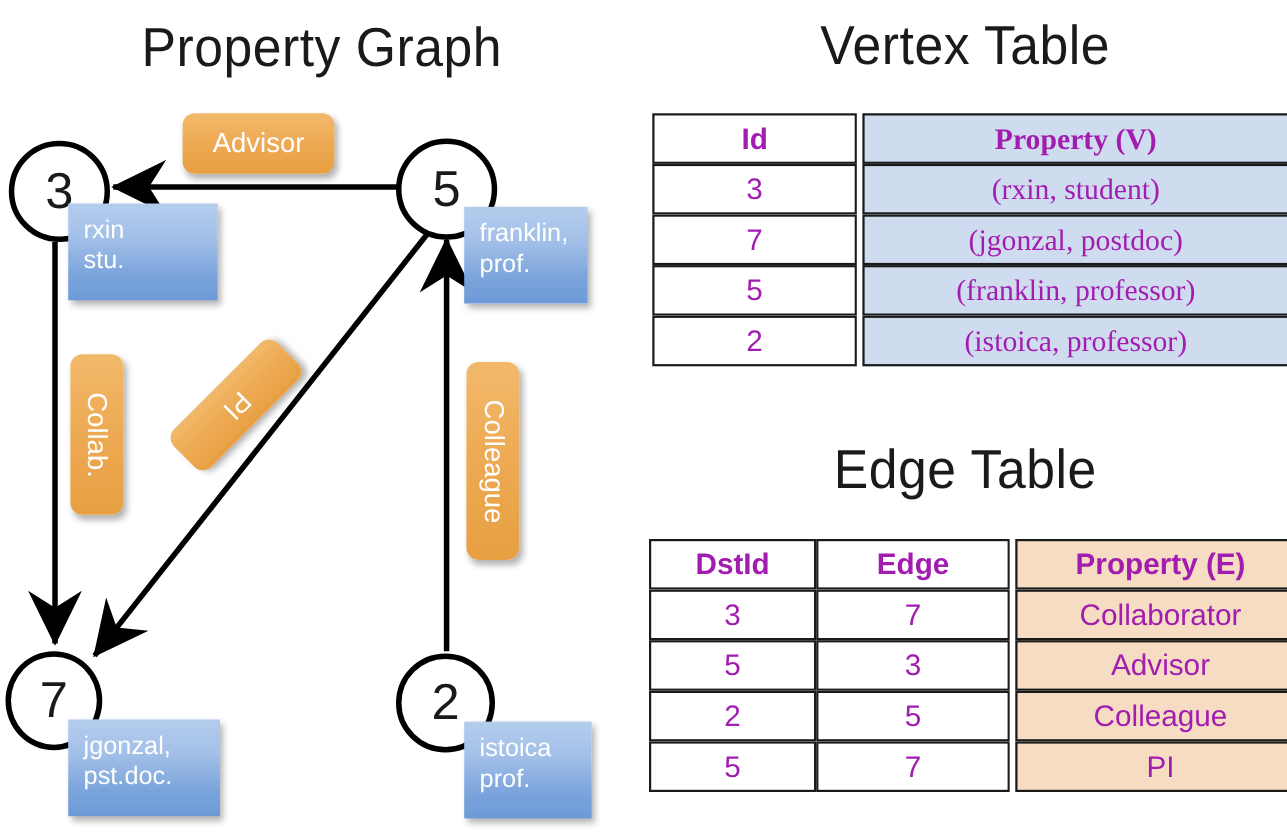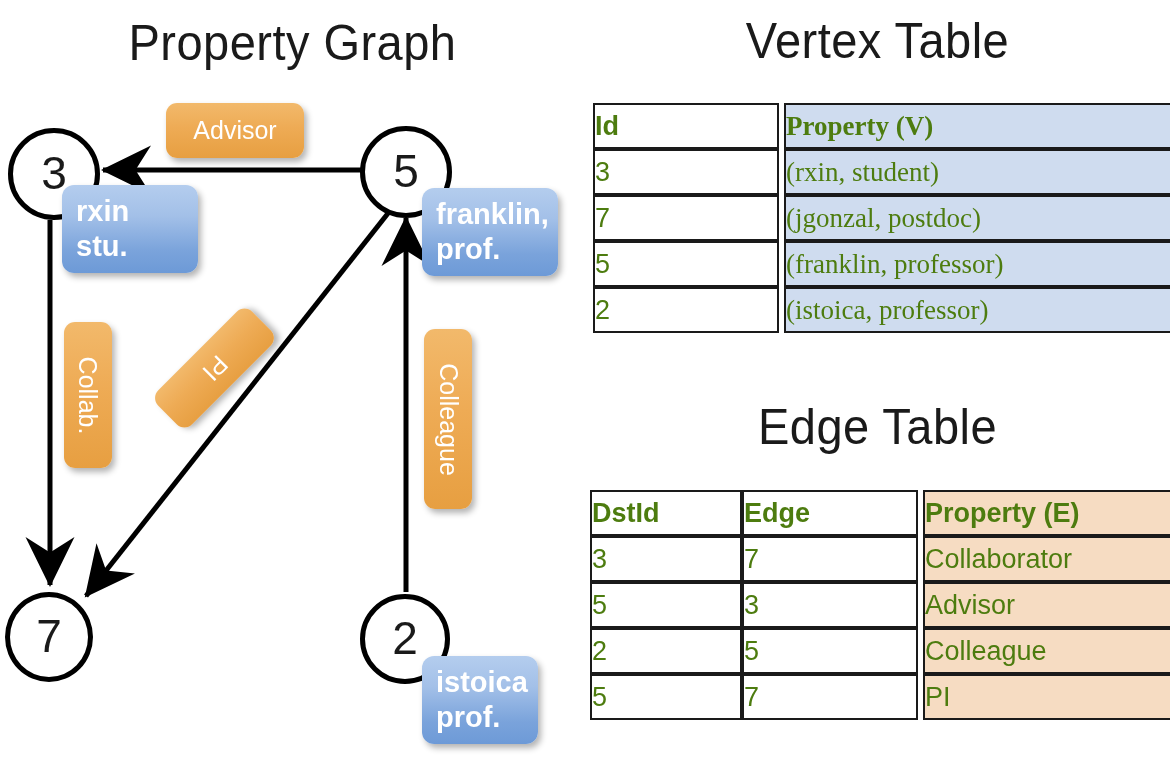--- a/index.html
+++ b/index.html
@@ -39,25 +39,25 @@
     display:flex;align-items:center;justify-content:center;
     z-index:3;
   }
   .node span{
     font-size:46px;font-weight:300;color:#1a1a1a;
     line-height:1;margin-top:-2px;
   }
 
   .prop-box{
     position:absolute;
-    border-radius:12px;
+    border-radius:0;
     background:linear-gradient(180deg,#b4cdee 0%,#a3c0e8 35%,#7aa3db 75%,#6d9ad7 100%);
     box-shadow:3px 4px 6px rgba(0,0,0,0.30);
     color:#ffffff;
-    font-size:29px;font-weight:700;
+    font-size:23px;font-weight:400;
     padding:9px 14px;
     box-sizing:border-box;
     line-height:1.22;
     z-index:5;
   }
 
   .edge-label{
     position:absolute;
     border-radius:11px;
     background:linear-gradient(180deg,#f2b96b 0%,#eeab55 45%,#e79f41 100%);
@@ -81,24 +81,24 @@
     display:block;
     transform:rotate(-180deg);
   }
 
   
   .tbl{position:absolute;border-collapse:separate;border-spacing:0;}
   .tbl td,.tbl th{
     border:2px solid #1a1a1a;
     font-weight:300;
     font-size:27px;
-    text-align:left;
+    text-align:center;
     padding:0;
     height:46px;
-    color:#4d7c0f;
+    color:#a21caf;
     box-sizing:border-box;
   }
   .tbl th{font-weight:700;font-size:27px;}
   .gapcol{border:none !important;width:5px;padding:0;height:auto;background:#fff;}
 
   #vertex-table{left:593px;top:103px;}
   #vertex-table .c-id{width:186px;background:#fff;}
   #vertex-table .c-prop{width:388px;background:#cfdcef;font-family:Liberation Serif, serif;}
 
   #edge-table{left:590px;top:490px;}
@@ -146,25 +146,29 @@
     </div>
     <div class="node" id="node-2" style="left:360px;top:514px;width:90px;height:90px;">
       <span>2</span>
     </div>
 
     <div class="prop-box" style="left:62px;top:105px;width:136px;height:88px;">
       <div>rxin</div>
       <div>stu.</div>
     </div>
 
-    <div class="prop-box" style="left:422px;top:108px;width:136px;height:88px;">
+    <div class="prop-box" style="left:422px;top:108px;width:112px;height:88px;">
       <div>franklin,</div>
       <div>prof.</div>
     </div>
 
+    <div class="prop-box" style="left:62px;top:574px;width:138px;height:88px;">
+      <div>jgonzal,</div>
+      <div>pst.doc.</div>
+    </div>
 
     <div class="prop-box" style="left:422px;top:576px;width:116px;height:88px;">
       <div>istoica</div>
       <div>prof.</div>
     </div>
 
     <div class="edge-label" style="left:166px;top:23px;width:138px;height:55px;">
       <span>Advisor</span>
     </div>
 

